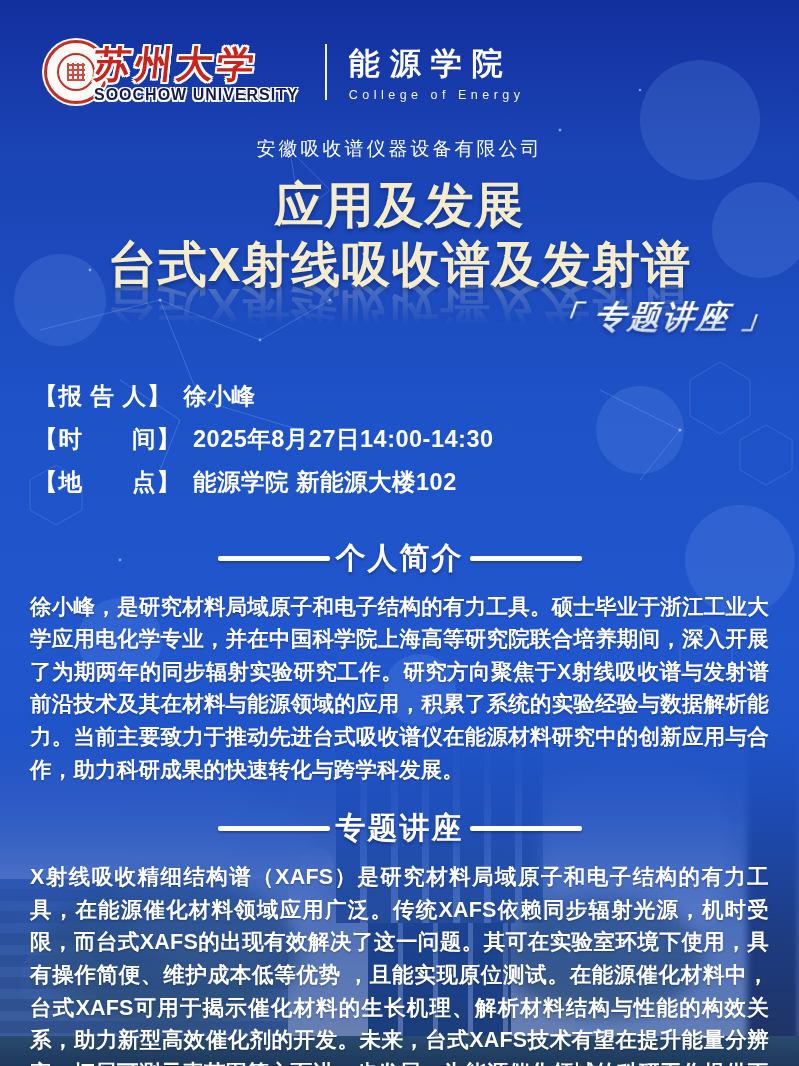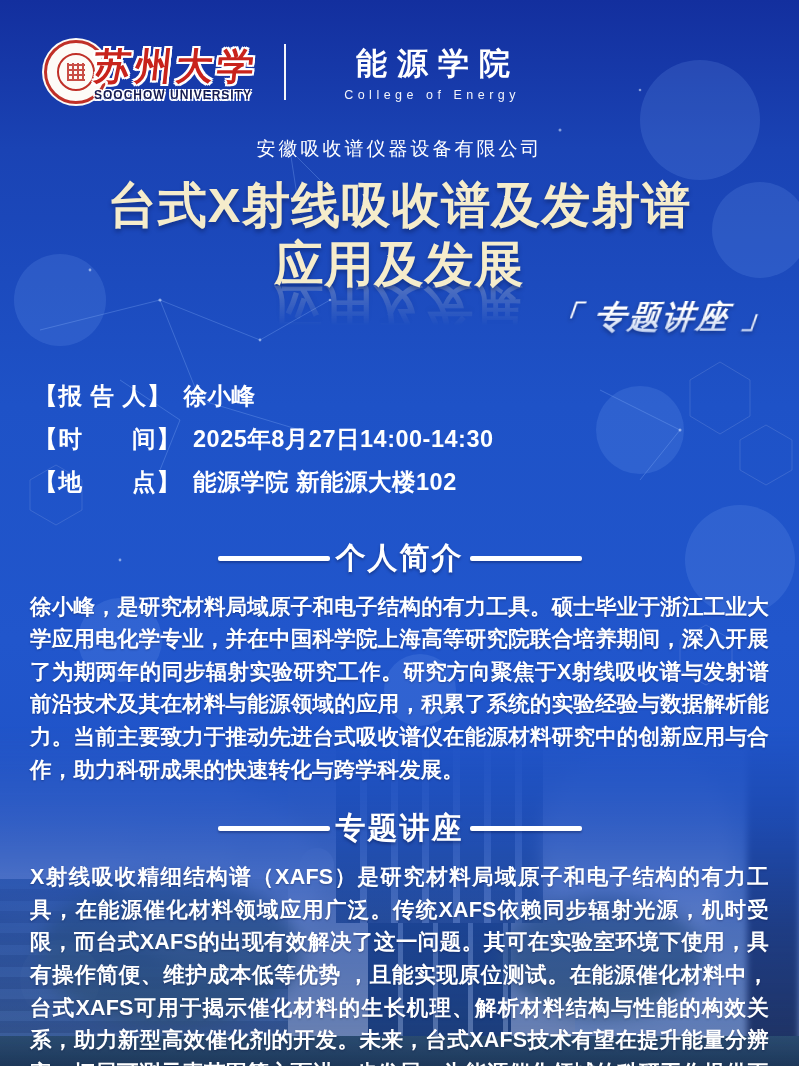--- a/index.html
+++ b/index.html
@@ -40,25 +40,25 @@
   .seal{width:58px;height:58px;border-radius:50%;background:#fdfbf7;border:3px solid #c03028;
     display:flex;align-items:center;justify-content:center;box-shadow:0 0 0 2px #fdfbf7;}
   .seal-inner{width:34px;height:34px;border-radius:50%;border:2px solid #c03028;
     display:flex;align-items:center;justify-content:center;}
   .seal-core{width:18px;height:18px;background:
     repeating-linear-gradient(0deg,#c03028 0 2px,transparent 2px 5px),
     repeating-linear-gradient(90deg,#c03028 0 2px,transparent 2px 5px);opacity:.85;}
   .logo-text{margin-left:-14px;display:flex;flex-direction:column;align-items:flex-start;}
   .uni-cn{font-size:37px;font-weight:900;color:#c8231c;letter-spacing:4px;transform:skewX(-6deg);
     text-shadow:-2px -2px 0 #fff,2px -2px 0 #fff,-2px 2px 0 #fff,2px 2px 0 #fff,0 2px 0 #fff,0 -2px 0 #fff,2px 0 0 #fff,-2px 0 0 #fff;}
-  .uni-en{margin-top:-4px;font-size:12px;font-weight:800;color:#141a4f;letter-spacing:1px;
+  .uni-en{margin-top:-4px;font-size:16px;font-weight:800;color:#141a4f;letter-spacing:1px;
     text-shadow:-1.5px -1.5px 0 #fff,1.5px -1.5px 0 #fff,-1.5px 1.5px 0 #fff,1.5px 1.5px 0 #fff;}
   .brand-divider{width:2px;height:56px;background:rgba(255,255,255,.95);margin:0 22px 0 26px;}
   .college{display:flex;flex-direction:column;}
-  .college-cn{font-size:31px;font-weight:800;color:#fff;letter-spacing:10px;margin-left:48px;}
+  .college-cn{font-size:31px;font-weight:800;color:#fff;letter-spacing:10px;}
   .college-en{margin-top:3px;font-size:12.5px;color:rgba(255,255,255,.95);letter-spacing:4.5px;text-align:right;}
   
   .company{margin-top:32px;text-align:center;color:#fff;font-size:19px;letter-spacing:3px;
     font-family:"Liberation Serif",serif;}
   
   .title-wrap{position:relative;margin-top:14px;}
   .title-text{
     text-align:center;font-weight:900;color:#f5eccb;font-size:49px;line-height:1.2;letter-spacing:1px;
     text-shadow:0 3px 4px rgba(5,15,60,.38);
     -webkit-box-reflect:below -18px linear-gradient(to bottom,rgba(0,0,0,0) 58%,rgba(0,0,0,.30));}
@@ -159,22 +159,22 @@
       <div class="college">
         <div class="college-cn">能源学院</div>
         <div class="college-en">College of Energy</div>
       </div>
     </div>
 
     <div class="company">安徽吸收谱仪器设备有限公司</div>
 
     <div class="title-wrap">
       <div class="title-text">
+        <div>应用及发展</div>
         <div>台式X射线吸收谱及发射谱</div>
-        <div>应用及发展</div>
       </div>
       <div class="badge">「 专题讲座 」</div>
     </div>
 
     <div class="info-list">
       <div class="info-row">
         <span class="info-label">【报 告 人】</span>
         <span class="info-value">徐小峰</span>
       </div>
       <div class="info-row">

